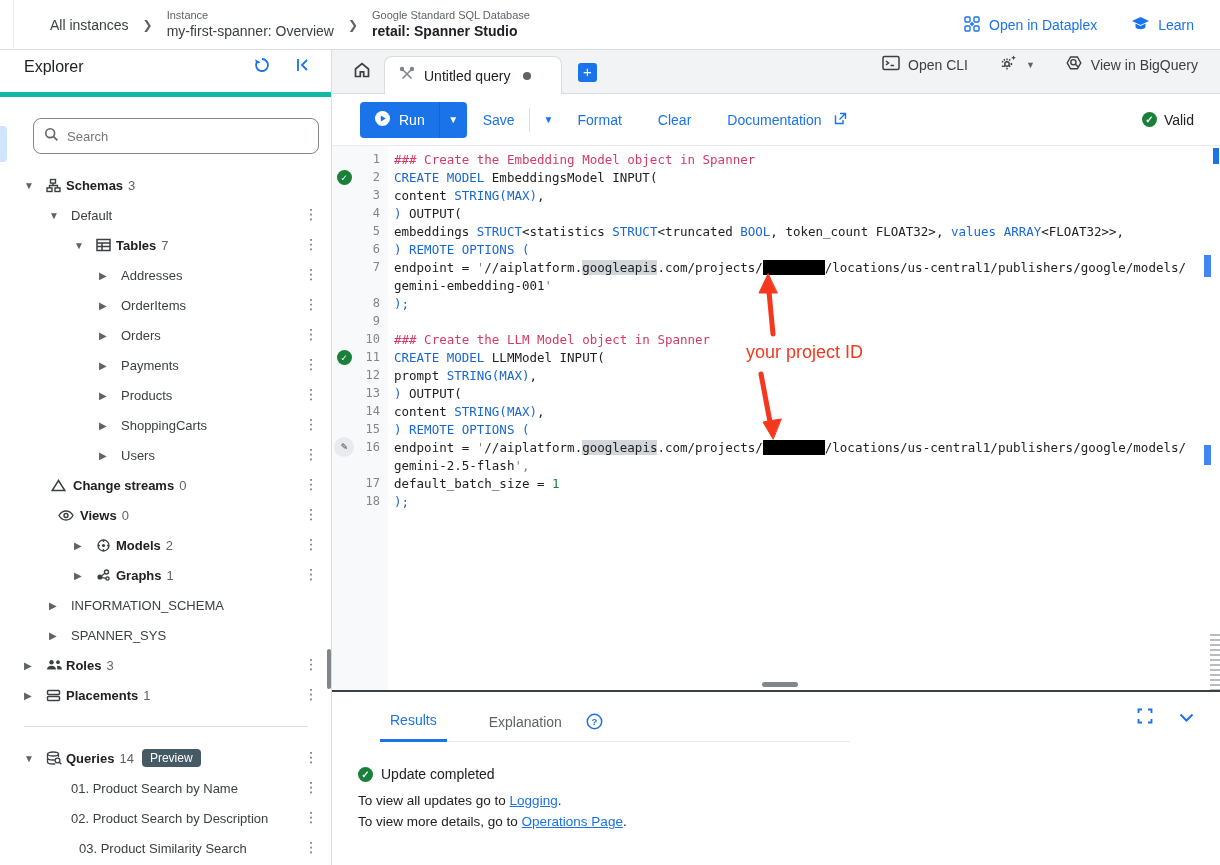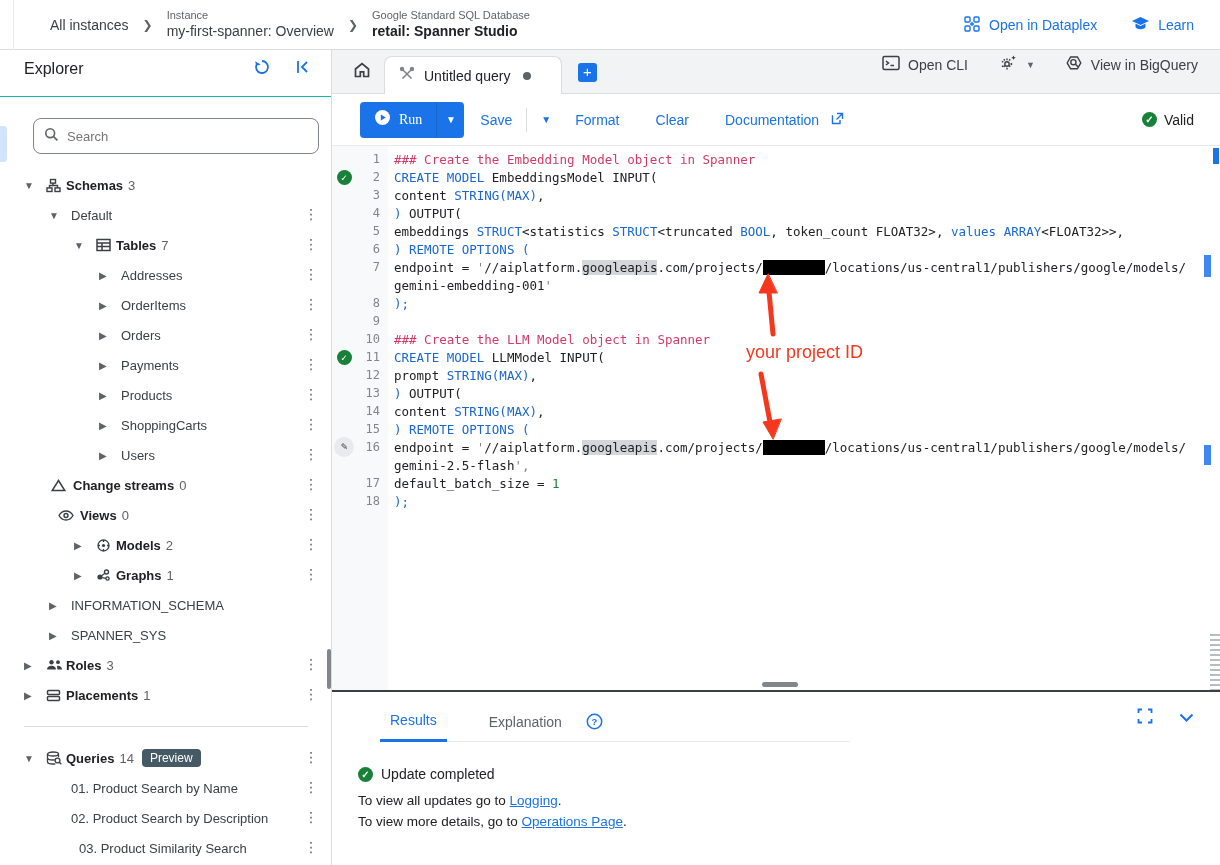--- a/index.html
+++ b/index.html
@@ -13,21 +13,21 @@
   .crumb-stack { display:flex; flex-direction:column; line-height:1.25; }
   .crumb-cap { font-size:11px; color:#5f6368; }
   .crumb-val { font-size:14px; color:#3c4043; }
   .crumb-val.bold { color:#202124; font-weight:700; }
   .crumb-chev { color:#5f6368; font-size:12px; }
   #topbar-actions { position:absolute; right:26px; top:0; height:50px; display:flex; align-items:center; gap:34px; }
   .top-action { display:flex; align-items:center; gap:8px; color:#1a73e8; font-size:14px; font-weight:500; cursor:pointer; }
 
   
   #sidebar { position:absolute; left:0; top:50px; width:332px; height:815px; background:#fff; border-right:1px solid #dadce0; }
-  #sidebar-header { height:47px; border-bottom:1px solid #14b8a6; display:flex; align-items:center; padding:0 20px 8px 24px; }
+  #sidebar-header { height:47px; border-bottom:5px solid #14b8a6; display:flex; align-items:center; padding:0 20px 8px 24px; }
   #sidebar-title { font-size:16px; color:#202124; flex:1; }
   .sb-hicons { display:flex; gap:24px; align-items:center; }
   #left-blue-strip { position:absolute; left:0; top:76px; width:7px; height:36px; background:#d2e3fc; border-radius:0 4px 4px 0; }
   #search-box { position:absolute; left:33px; top:68px; width:286px; height:36px; border:1px solid #80868b; border-radius:8px; display:flex; align-items:center; padding:0 10px; gap:8px; background:#fff; }
   #search-box input { border:0; outline:0; font-size:13px; color:#5f6368; width:100%; font-family:"Liberation Sans",sans-serif; background:transparent; }
   #tree { position:absolute; left:0; top:120px; width:332px; }
   .tree-row { position:relative; height:30px; display:flex; align-items:center; font-size:13px; color:#3c4043; cursor:pointer; }
   .tree-row .caret { width:22px; text-align:left; color:#5f6368; font-size:10px; flex:none; }
   .tree-row .ticon { width:20px; flex:none; display:flex; align-items:center; color:#3c4043; }
   .tree-row .tlabel { white-space:nowrap; }
@@ -44,21 +44,21 @@
   #tabstrip { position:absolute; left:0; top:0; width:888px; height:44px; background:#f1f3f4; border-bottom:1px solid #dadce0; }
   #home-btn { position:absolute; left:18px; top:10px; width:24px; height:24px; display:flex; align-items:center; justify-content:center; cursor:pointer; }
   #qtab { position:absolute; left:52px; top:6px; width:178px; height:39px; background:#fff; border:1px solid #dadce0; border-bottom:none; border-radius:8px 8px 0 0; display:flex; align-items:center; padding:0 14px; gap:9px; cursor:pointer; }
   #qtab .tablabel { font-size:14px; color:#202124; font-weight:500; white-space:nowrap; }
   #qtab .dirty-dot { width:8px; height:8px; background:#5f6368; border-radius:50%; margin-left:4px; }
   #newtab-btn { position:absolute; left:246px; top:13px; width:19px; height:19px; background:#1a73e8; border-radius:3px; color:#fff; font-size:15px; line-height:18px; text-align:center; cursor:pointer; }
   #tabstrip-right { position:absolute; right:22px; top:0; height:29px; display:flex; align-items:center; gap:30px; }
   .strip-action { display:flex; align-items:center; gap:8px; font-size:14px; color:#3c4043; cursor:pointer; }
 
   #toolbar { position:absolute; left:0; top:44px; width:888px; height:52px; background:#fff; border-bottom:1px solid #e8eaed; display:flex; align-items:center; }
-  #run-btn { margin-left:28px; height:36px; display:flex; align-items:stretch; background:#1a73e8; border-radius:4px; overflow:hidden; cursor:pointer;font-family:Liberation Serif, serif; }
+  #run-btn { margin-left:28px; height:36px; display:flex; align-items:stretch; background:#1a73e8; border-radius:4px; overflow:hidden; cursor:pointer; }
   #run-main { display:flex; align-items:center; gap:8px; padding:0 14px; color:#fff; font-size:14px; font-weight:500; }
   #run-caret { width:28px; display:flex; align-items:center; justify-content:center; border-left:1px solid #1765cc; color:#fff; font-size:10px; }
   .tb-link { color:#1a73e8; font-size:14px; font-weight:500; cursor:pointer; display:flex; align-items:center; gap:5px; }
   #save-link { margin-left:16px; }
   .tb-sep { width:1px; height:24px; background:#dadce0; margin:0 14px; }
   #save-caret { color:#1a73e8; font-size:10px; margin-right:22px; cursor:pointer; }
   #format-link { margin-left:2px; } #clear-link { margin-left:36px; } #doc-link { margin-left:36px;gap:12px; }
   #valid-badge { position:absolute; right:26px; display:flex; align-items:center; gap:7px; font-size:14px; color:#202124; }
 
   

